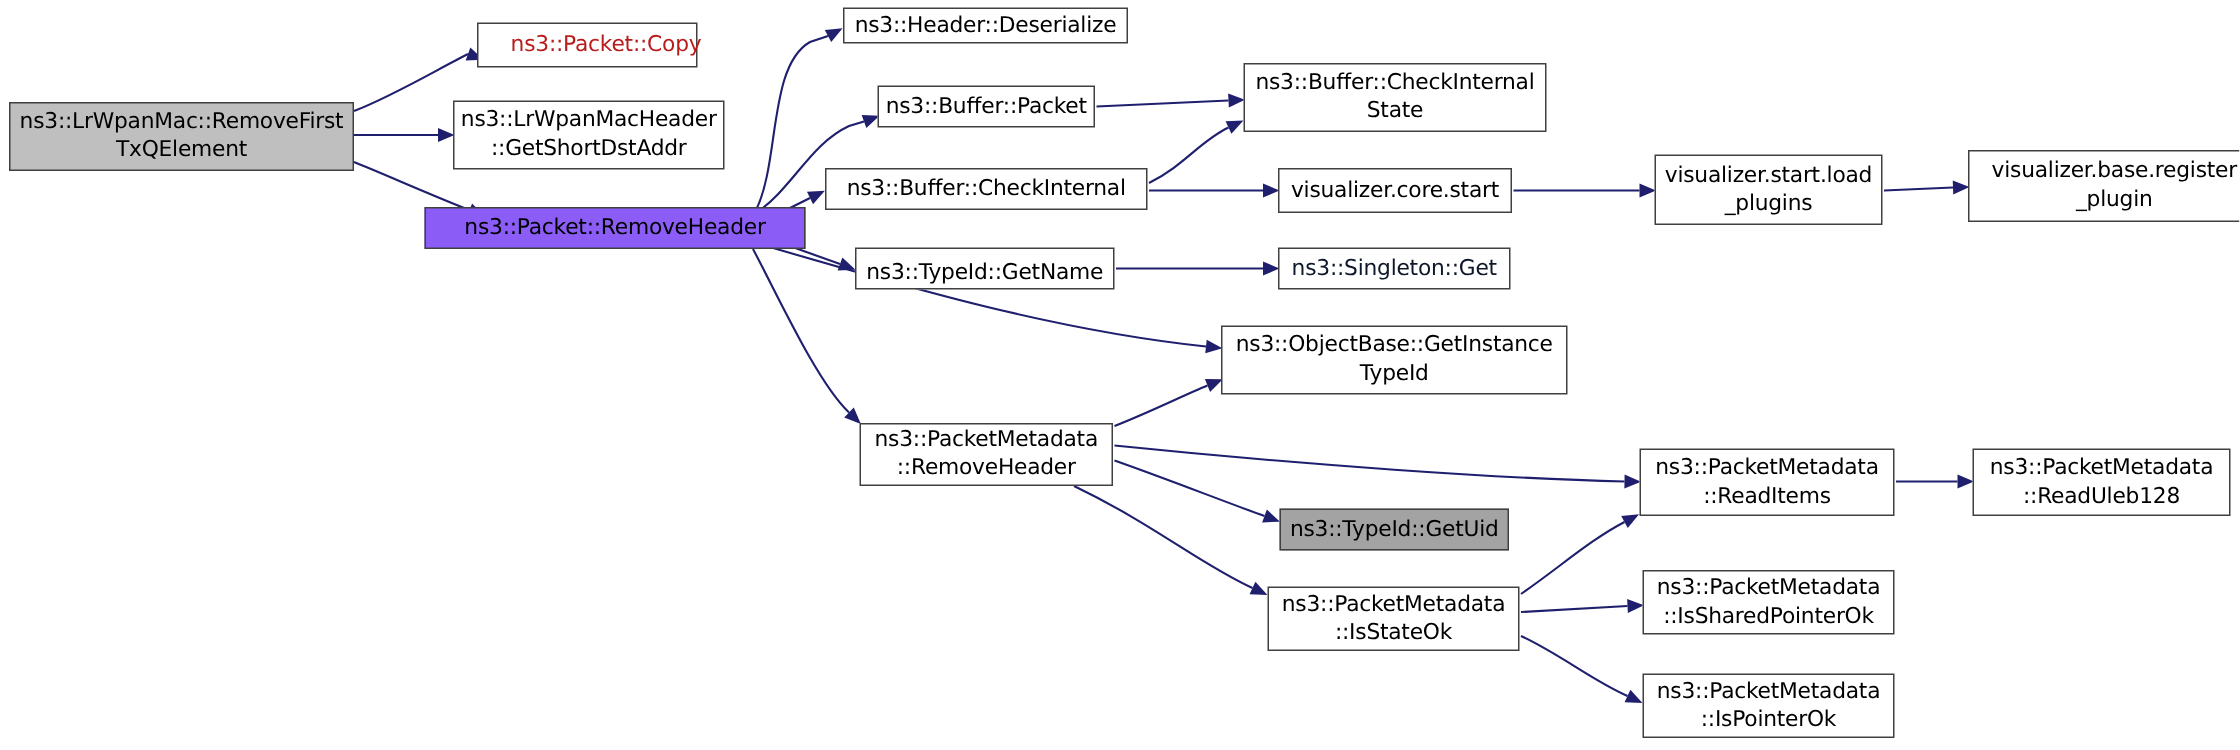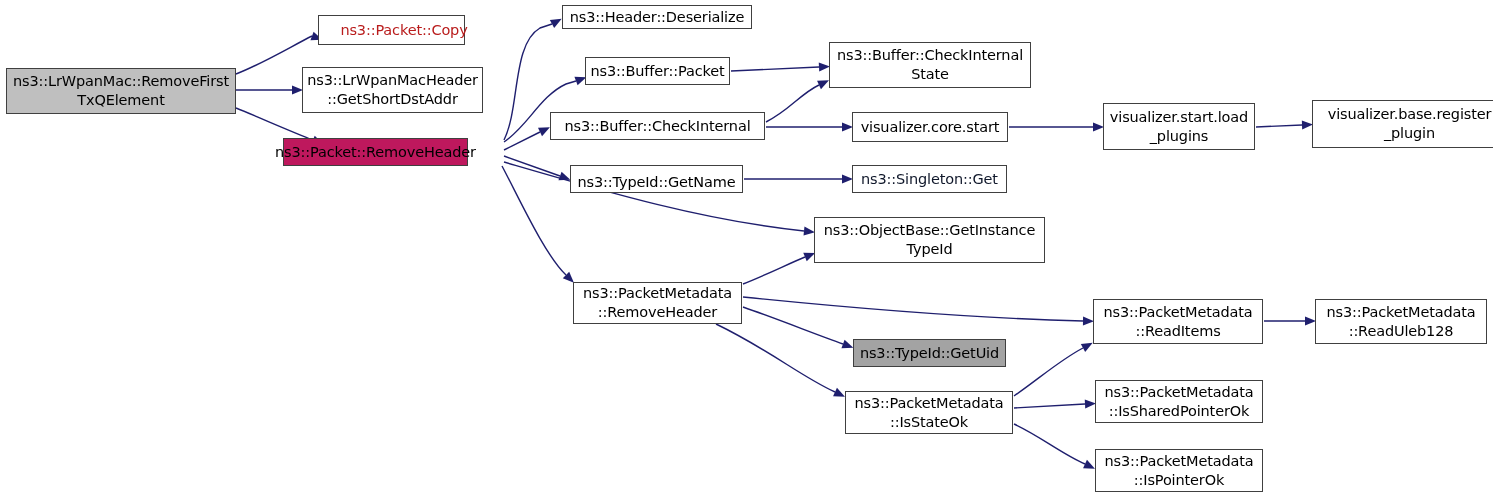--- a/index.html
+++ b/index.html
@@ -82,21 +82,21 @@
       <path d="M1014,424 C1040,436 1062,454 1085,464" fill="none" stroke="#1f1f6e" stroke-width="1.4"></path>
       <polygon points="0,-4.6 11,0 0,4.6" fill="#1f1f6e" transform="translate(1085,464) rotate(25)"></polygon>
       <path d="M1264,321 L1305,321" fill="none" stroke="#1f1f6e" stroke-width="1.4"></path>
       <polygon points="0,-4.6 11,0 0,4.6" fill="#1f1f6e" transform="translate(1305,321) rotate(0)"></polygon>
     </svg>
 <div class="node highlight" style="left: 6px; top: 68px; width: 230px; height: 46px; border-color: rgb(64, 64, 64); background: rgb(191, 191, 191); color: rgb(0, 0, 0);"><span>ns3::LrWpanMac::RemoveFirst
 TxQElement</span></div>
     <div class="node" style="left: 318px; top: 15px; width: 147px; height: 30px; border-color: rgb(64, 64, 64); background: rgb(255, 255, 255); color: #b91c1c; padding-left: 25px;"><span>ns3::Packet::Copy</span></div>
     <div class="node" style="left: 302px; top: 67px; width: 181px; height: 46px; border-color: rgb(64, 64, 64); background: rgb(255, 255, 255); color: rgb(0, 0, 0);"><span>ns3::LrWpanMacHeader
 ::GetShortDstAddr</span></div>
-    <div class="node" style="left: 283px; top: 138px; width: 185px; height: 28px; border-color: rgb(64, 64, 64); background: #be185d; color: rgb(0, 0, 0);"><span>ns3::Packet::RemoveHeader</span></div>
+    <div class="node" style="left: 283px; top: 138px; width: 254px; height: 28px; border-color: rgb(64, 64, 64); background: #8b5cf6; color: rgb(0, 0, 0);"><span>ns3::Packet::RemoveHeader</span></div>
     <div class="node" style="left: 562px; top: 5px; width: 190px; height: 24px; border-color: rgb(64, 64, 64); background: rgb(255, 255, 255); color: rgb(0, 0, 0);"><span>ns3::Header::Deserialize</span></div>
     <div class="node" style="left: 585px; top: 57px; width: 145px; height: 28px; border-color: rgb(64, 64, 64); background: rgb(255, 255, 255); color: rgb(0, 0, 0);"><span>ns3::Buffer::Packet</span></div>
     <div class="node" style="left: 550px; top: 112px; width: 215px; height: 28px; border-color: rgb(64, 64, 64); background: rgb(255, 255, 255); color: rgb(0, 0, 0);"><span>ns3::Buffer::CheckInternal</span></div>
     <div class="node" style="left: 570px; top: 165px; width: 173px; height: 28px; border-color: rgb(64, 64, 64); background: rgb(255, 255, 255); color: rgb(0, 0, 0); align-items: flex-end;"><span>ns3::TypeId::GetName</span></div>
     <div class="node" style="left: 829px; top: 42px; width: 202px; height: 46px; border-color: rgb(64, 64, 64); background: rgb(255, 255, 255); color: rgb(0, 0, 0);"><span>ns3::Buffer::CheckInternal
 State</span></div>
     <div class="node" style="left: 852px; top: 112px; width: 156px; height: 30px; border-color: rgb(64, 64, 64); background: rgb(255, 255, 255); color: rgb(0, 0, 0);"><span>visualizer.core.start</span></div>
     <div class="node" style="left: 852px; top: 165px; width: 155px; height: 28px; border-color: rgb(64, 64, 64); background: rgb(255, 255, 255); color: #0f172a;"><span>ns3::Singleton::Get</span></div>
     <div class="node" style="left: 1103px; top: 103px; width: 152px; height: 47px; border-color: rgb(64, 64, 64); background: rgb(255, 255, 255); color: rgb(0, 0, 0);"><span>visualizer.start.load
 _plugins</span></div>

